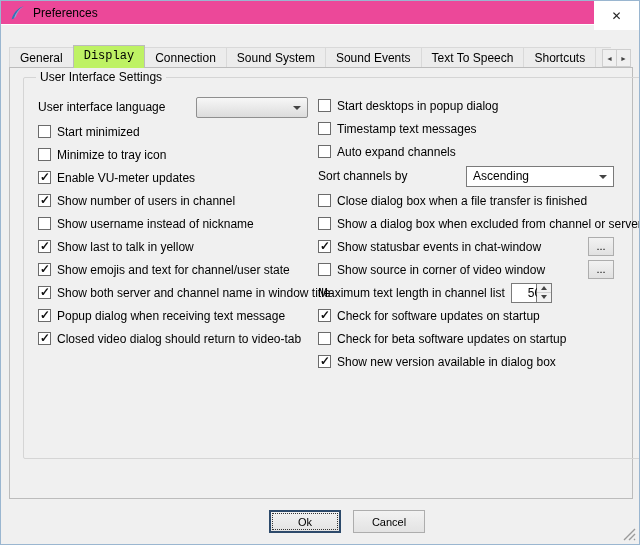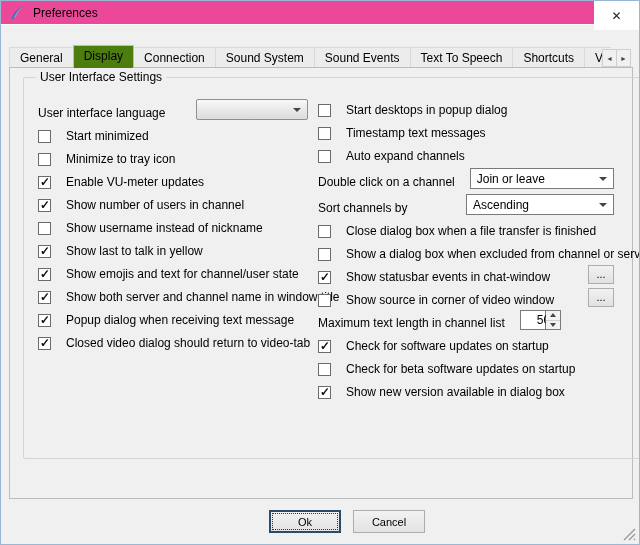--- a/index.html
+++ b/index.html
@@ -17,39 +17,39 @@
   .close-btn { position:absolute; right:0; top:0; width:45px; height:29px;
                display:flex; align-items:center; justify-content:center;
                font-size:12px; color:#222; cursor:default; background:#fff; border:0; }
 
   
   .tabbar { position:absolute; left:8px; top:44px; width:602px; height:23px;
             display:flex; align-items:center; overflow:hidden; z-index:3; }
   .tab { height:20px; padding:3px 10px 2px 10px; background:#ececec;
          border:1px solid #d9d9d9; border-bottom:none; margin-right:-1px;
          white-space:nowrap; color:#000; }
-  .tab.active { height:23px; background:#4d7c0f; border-color:#bcbcbc; z-index:4; position:relative; }
+  .tab.active { height:23px; background:#bef264; border-color:#bcbcbc; z-index:4; position:relative;font-family:Liberation Mono, monospace; }
   .tab-scrollers { position:absolute; right:8px; top:48px; height:18px; display:flex; z-index:5; }
   .tab-scroll { width:15px; height:18px; display:flex; align-items:center; justify-content:center;
                 font-size:7px; color:#444; background:#f0f0f0; border:1px solid #cfcfcf; margin-left:-1px; }
 
   
   .pane { position:absolute; left:8px; top:66px; width:624px; height:432px;
           background:#f0f0f0; border:1px solid #bcbcbc; z-index:1; }
 
   
   .groupbox { position:absolute; left:22px; top:76px; width:624px; height:382px;
               border:1px solid #d5d5d5; border-radius:2px; z-index:2; }
   .group-title { position:absolute; left:12px; top:-8px; background:#f0f0f0; padding:0 4px; }
 
   .col { position:absolute; top:16px; display:flex; flex-direction:column; }
   .col-left  { left:14px;  width:270px; }
   .col-right { left:294px; width:296px; }
 
-  .row { display:flex; align-items:flex-end; height:23px; gap:15px; white-space:nowrap; }
+  .row { display:flex; align-items:center; height:23px; gap:6px; white-space:nowrap; }
   .row.tall { height:26px; }
   .lbl { white-space:nowrap; }
 
   
   .cb { width:13px; height:13px; flex:0 0 13px; background:#fff; border:1px solid #6b6b6b; position:relative; }
   .cb[data-checked="true"]::after { content:"✓"; position:absolute; left:-1px; top:-2px; width:14px;
         text-align:center; font-size:12px; line-height:15px; color:#101010; font-weight:bold; }
 
   
   .combo { height:21px; border:1px solid #7a7a7a; background:#fff; position:relative;
@@ -181,27 +181,20 @@
       <div class="row">
         <span class="cb" data-checked="false"></span>
         <span class="lbl">Timestamp text messages</span>
       </div>
       <div class="row">
         <span class="cb" data-checked="false"></span>
         <span class="lbl">Auto expand channels</span>
       </div>
 
       <div class="row tall">
-        <span class="lbl">Double click on a channel</span>
-        <div class="combo w148">
-          <span>Join or leave</span>
-          <span class="arrow"></span>
-        </div>
-      </div>
-      <div class="row tall">
         <span class="lbl">Sort channels by</span>
         <div class="combo w148">
           <span>Ascending</span>
           <span class="arrow"></span>
         </div>
       </div>
 
       <div class="row">
         <span class="cb" data-checked="false"></span>
         <span class="lbl">Close dialog box when a file transfer is finished</span>

